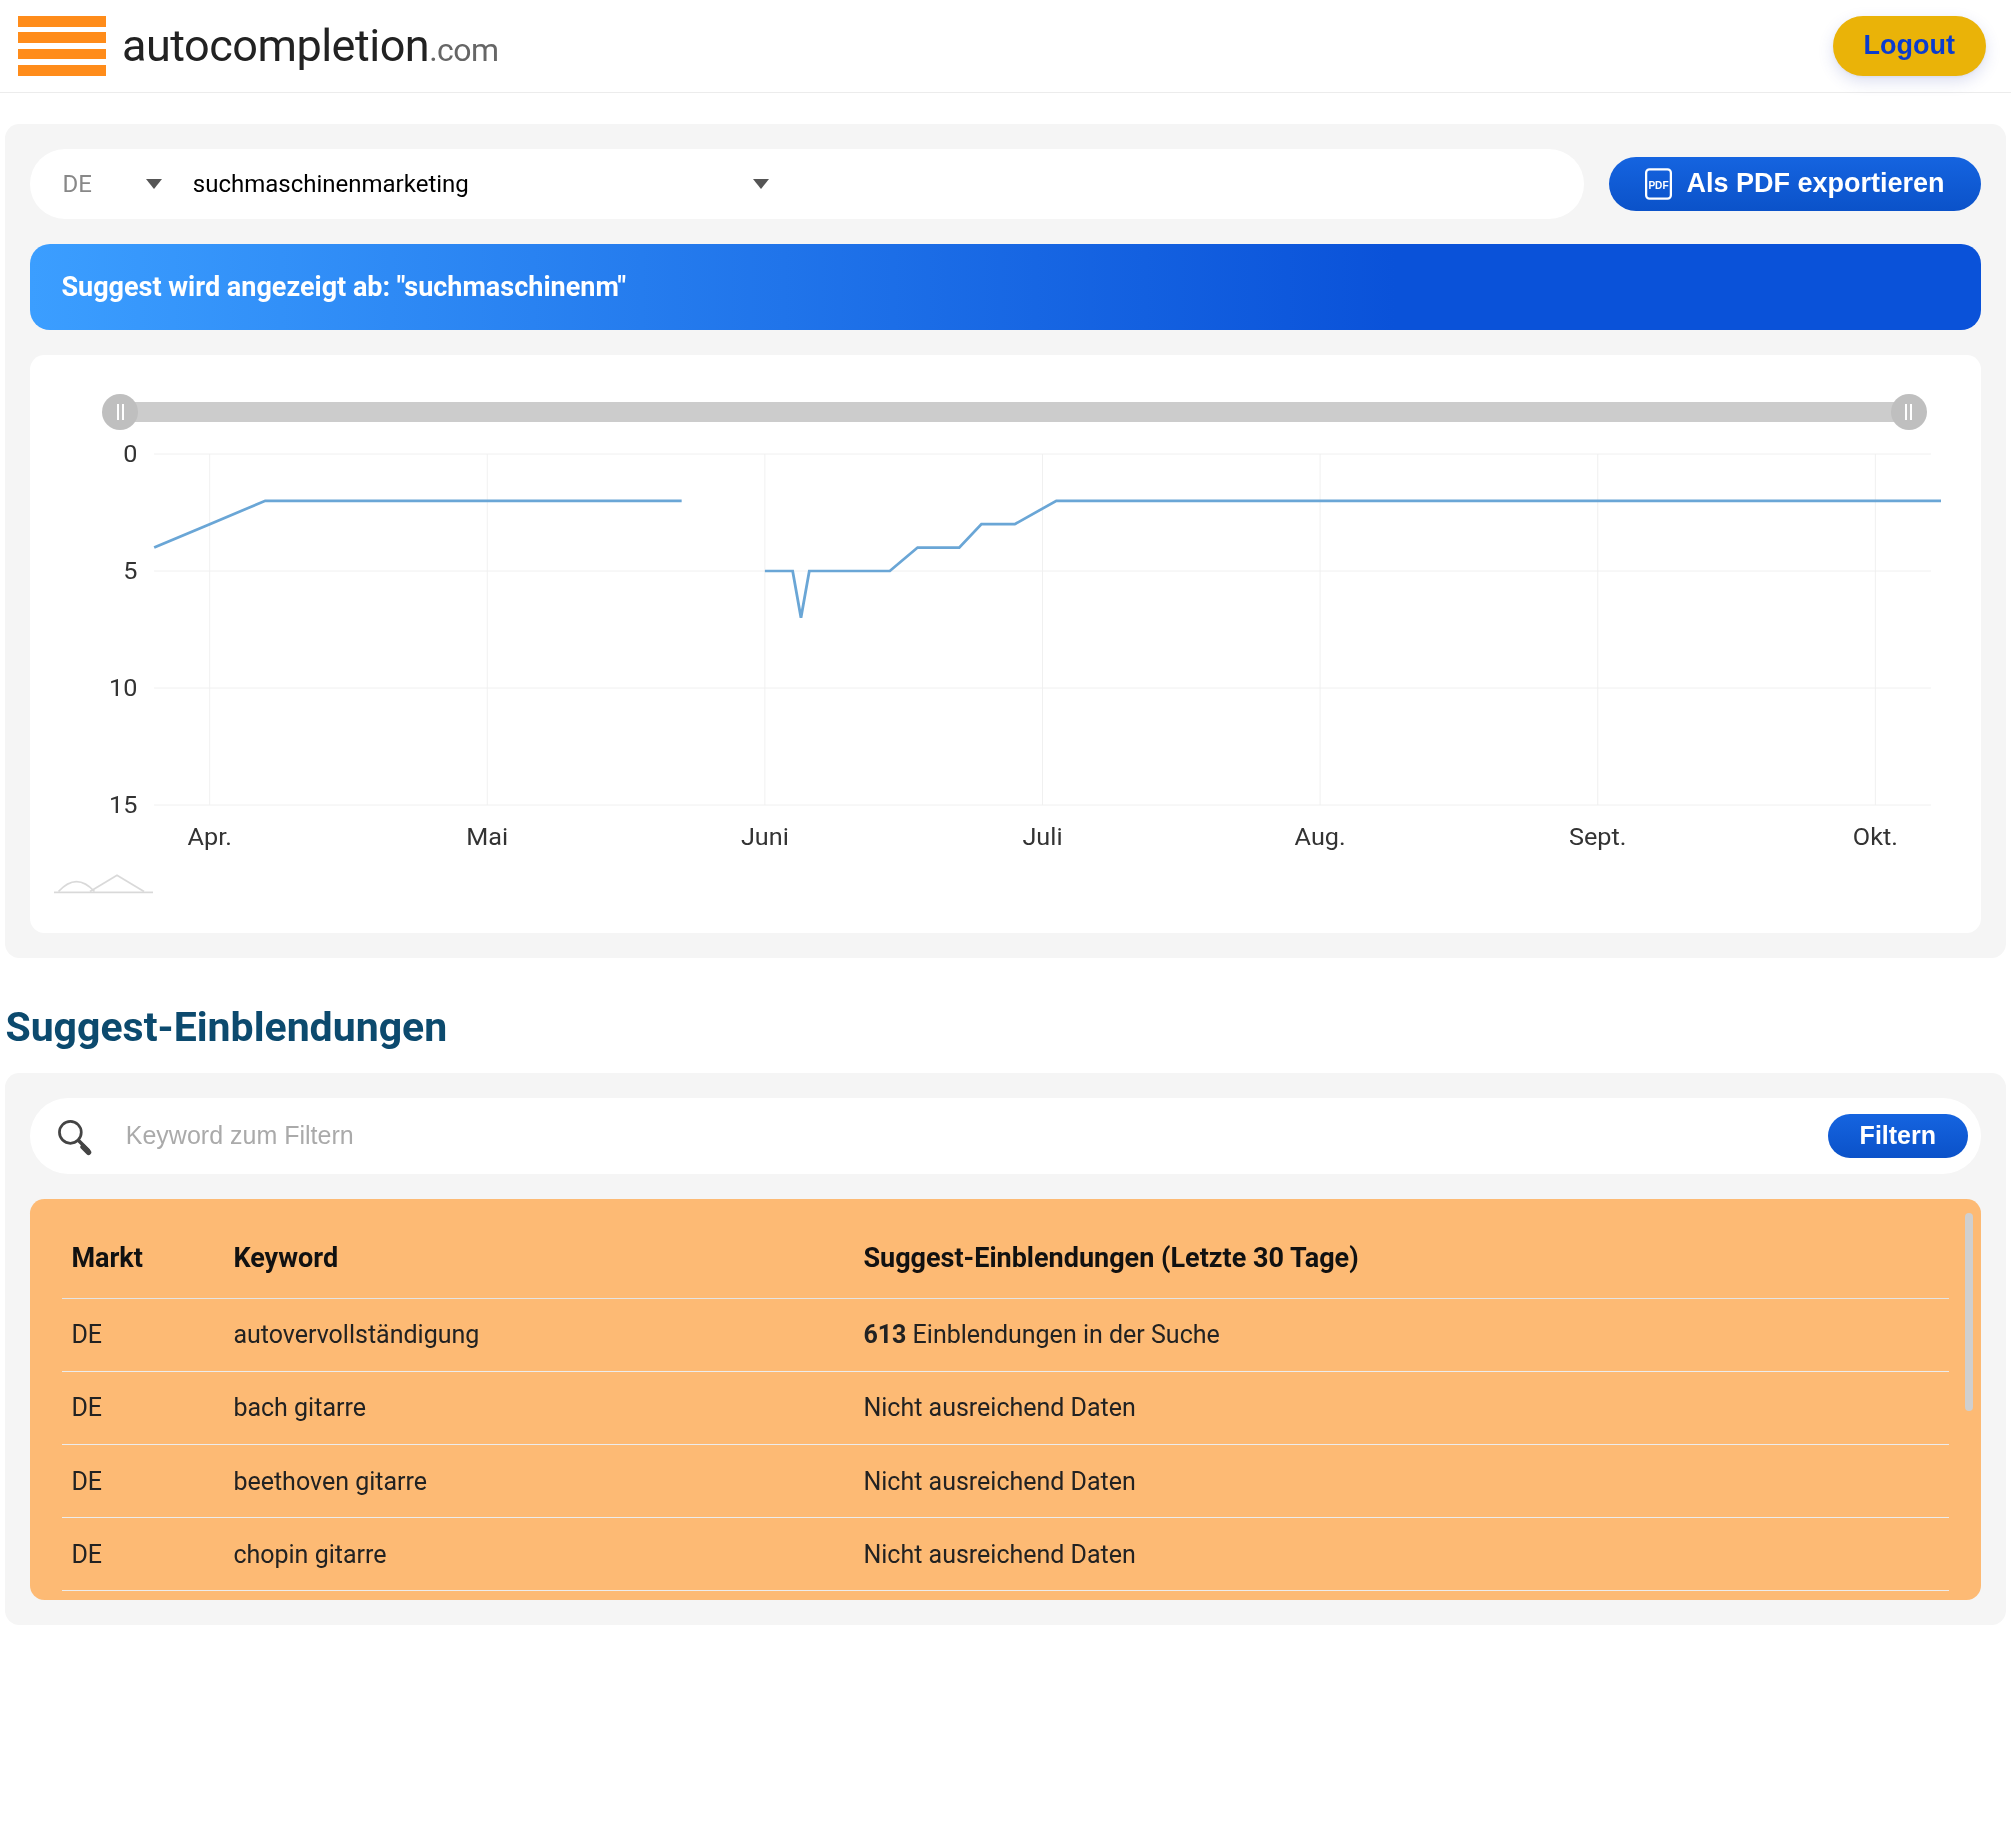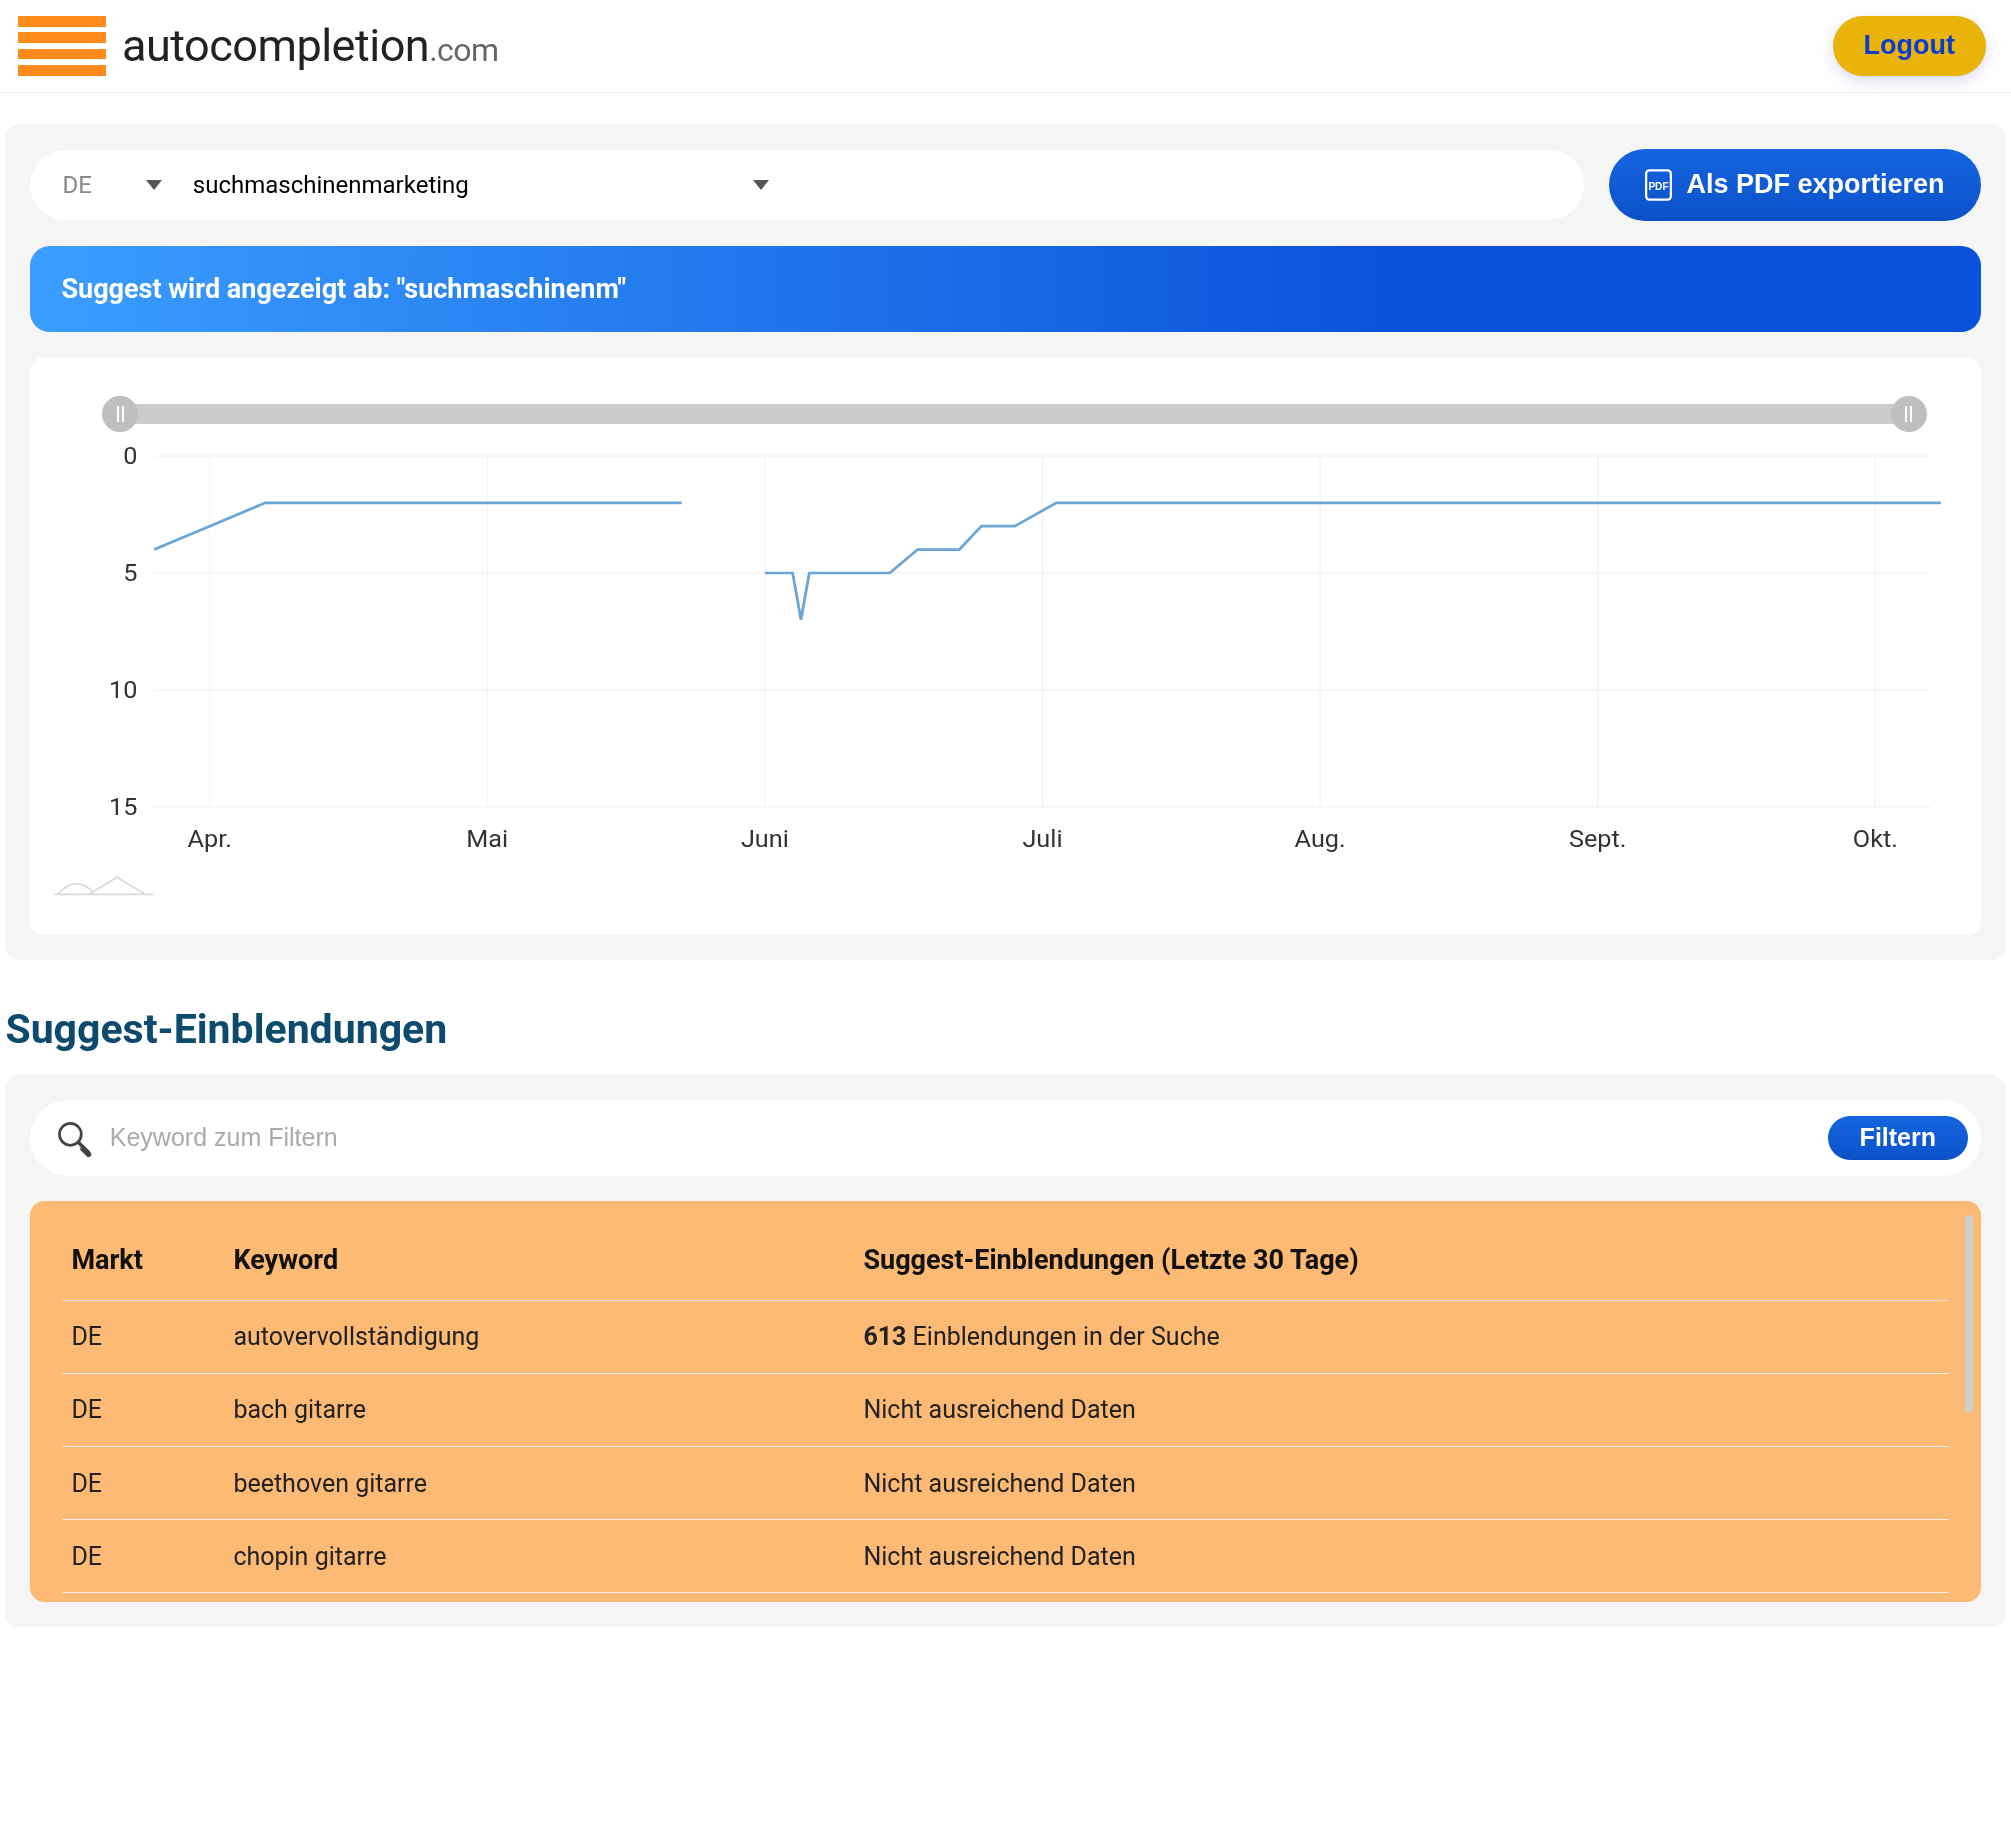--- a/index.html
+++ b/index.html
@@ -99,21 +99,21 @@
   .export-btn {
     display: flex;
     align-items: center;
     gap: 14.4px;
     background: #0a5ad6;
     background: linear-gradient(#1564e0,#0b52c9);
     color: #fff;
     border: none;
     border-radius: 899px;
     padding: 0 36px;
-    height: 72px;
+    height: 54px;
     font-size: 27px;
     font-weight: 600;
     cursor: pointer;
   }
   .pdf-icon {
     width: 27px; height: 32px;
     display: inline-block;
   }
   
   .banner {
@@ -184,21 +184,21 @@
   .section-card-2 {
     background: #f5f5f5;
     margin: 0 5.4px 27px 5.4px;
     border-radius: 14.4px;
     padding: 25px;
   }
   
   .filter-row {
     display: flex;
     align-items: center;
-    gap: 16px;
+    gap: 32px;
     background: #fff;
     border-radius: 899px;
     padding: 0 12.6px 0 23.4px;
     height: 76px;
     margin-bottom: 25px;
   }
   .search-icon { width: 40px; height: 40px; flex: none; }
   .filter-input {
     flex: 1;
     border: none;

